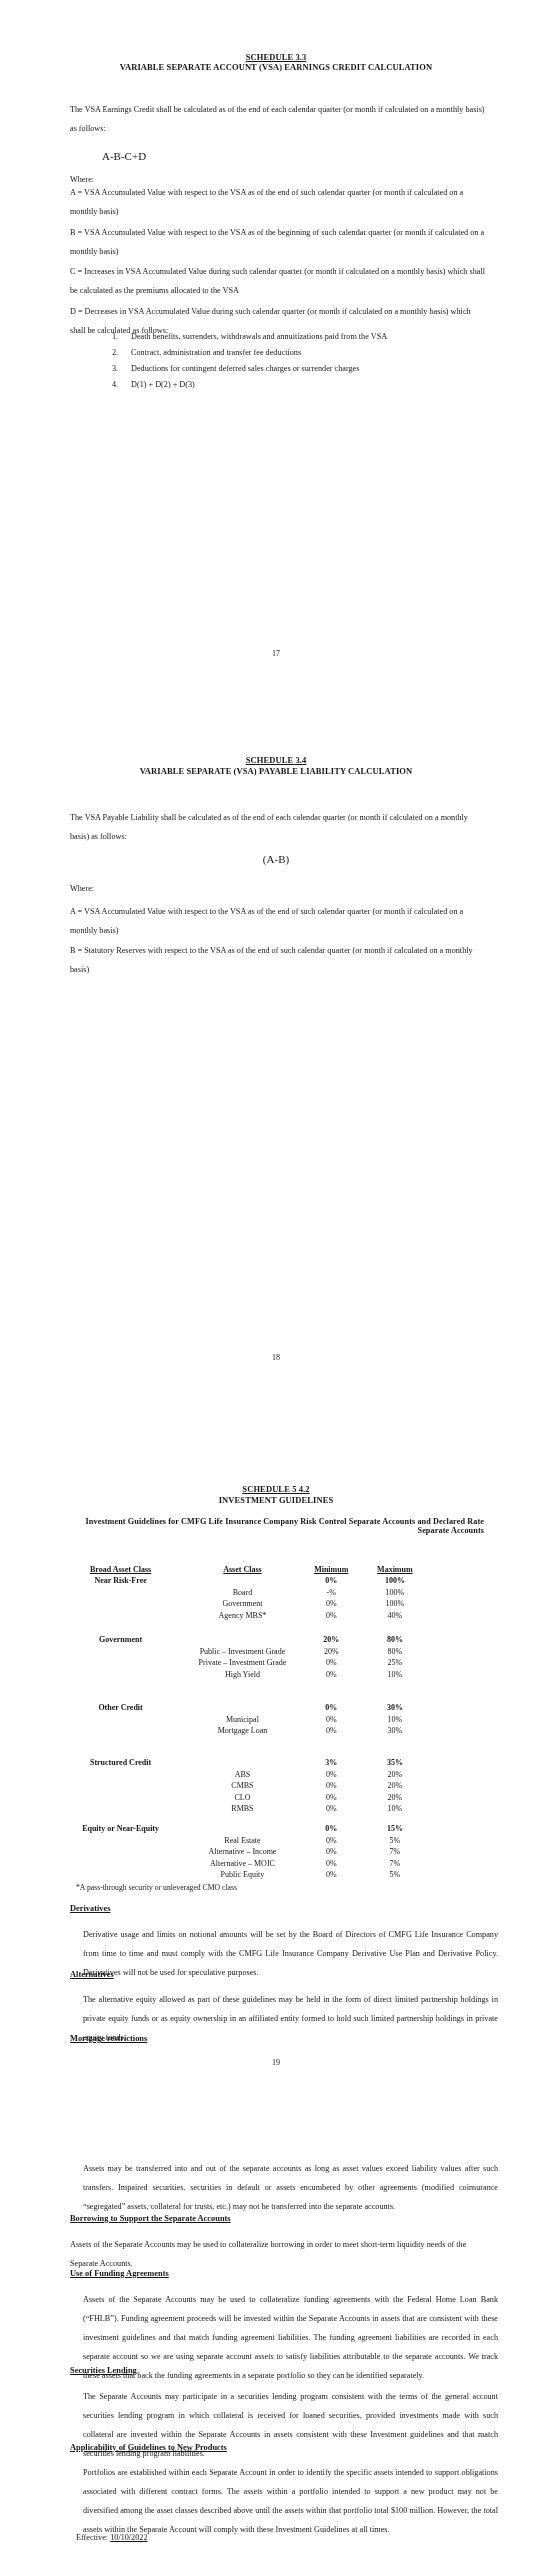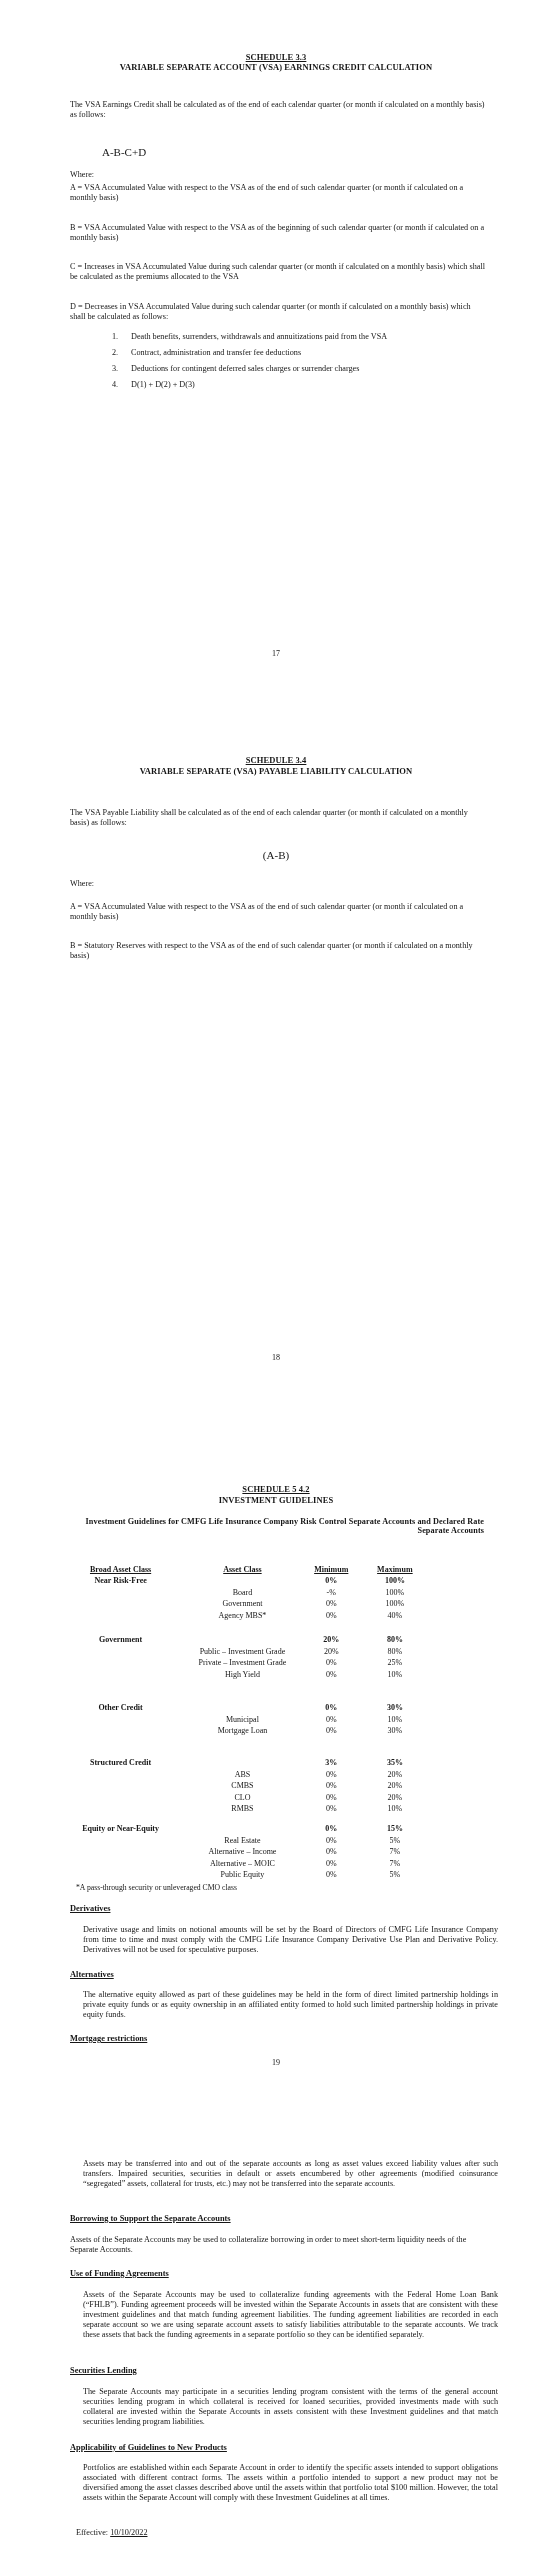--- a/index.html
+++ b/index.html
@@ -1,21 +1,21 @@
 <!DOCTYPE html>
 <html style="font-size:8.2px"><head>
 <meta charset="utf-8">
 <style>
   html,body{margin:0;padding:0;background:#ffffff;}
   body{width:544px;height:2813px;position:relative;font-family:"Liberation Serif","DejaVu Serif",serif;color:#161616;}
   .abs{position:absolute;}
   .center-line{left:0;width:552px;text-align:center;}
   .doc-title{font-weight:bold;font-size:8.5px;letter-spacing:0.1px;}
   .u{text-decoration:underline;}
-  .body-txt{font-size:8.2px;line-height:10px;}
+  .body-txt{font-size:8.2px;line-height:19px;}
   .para{left:70px;width:415px;}
   .just{text-align:justify;margin-left:13px;}
   .formula{font-size:11px;}
   .h-ul{font-weight:bold;font-size:8.4px;text-decoration:underline;text-align:right;}
   .pageno{font-size:8px;}
   .list-row{position:absolute;left:112px;font-size:8.2px;}
   .list-num{display:inline-block;width:19px;}
   
   .tbl-row{position:absolute;left:52px;width:371px;display:flex;font-size:8px;line-height:11.5px;}
   .c1{width:139px;text-align:center;}

